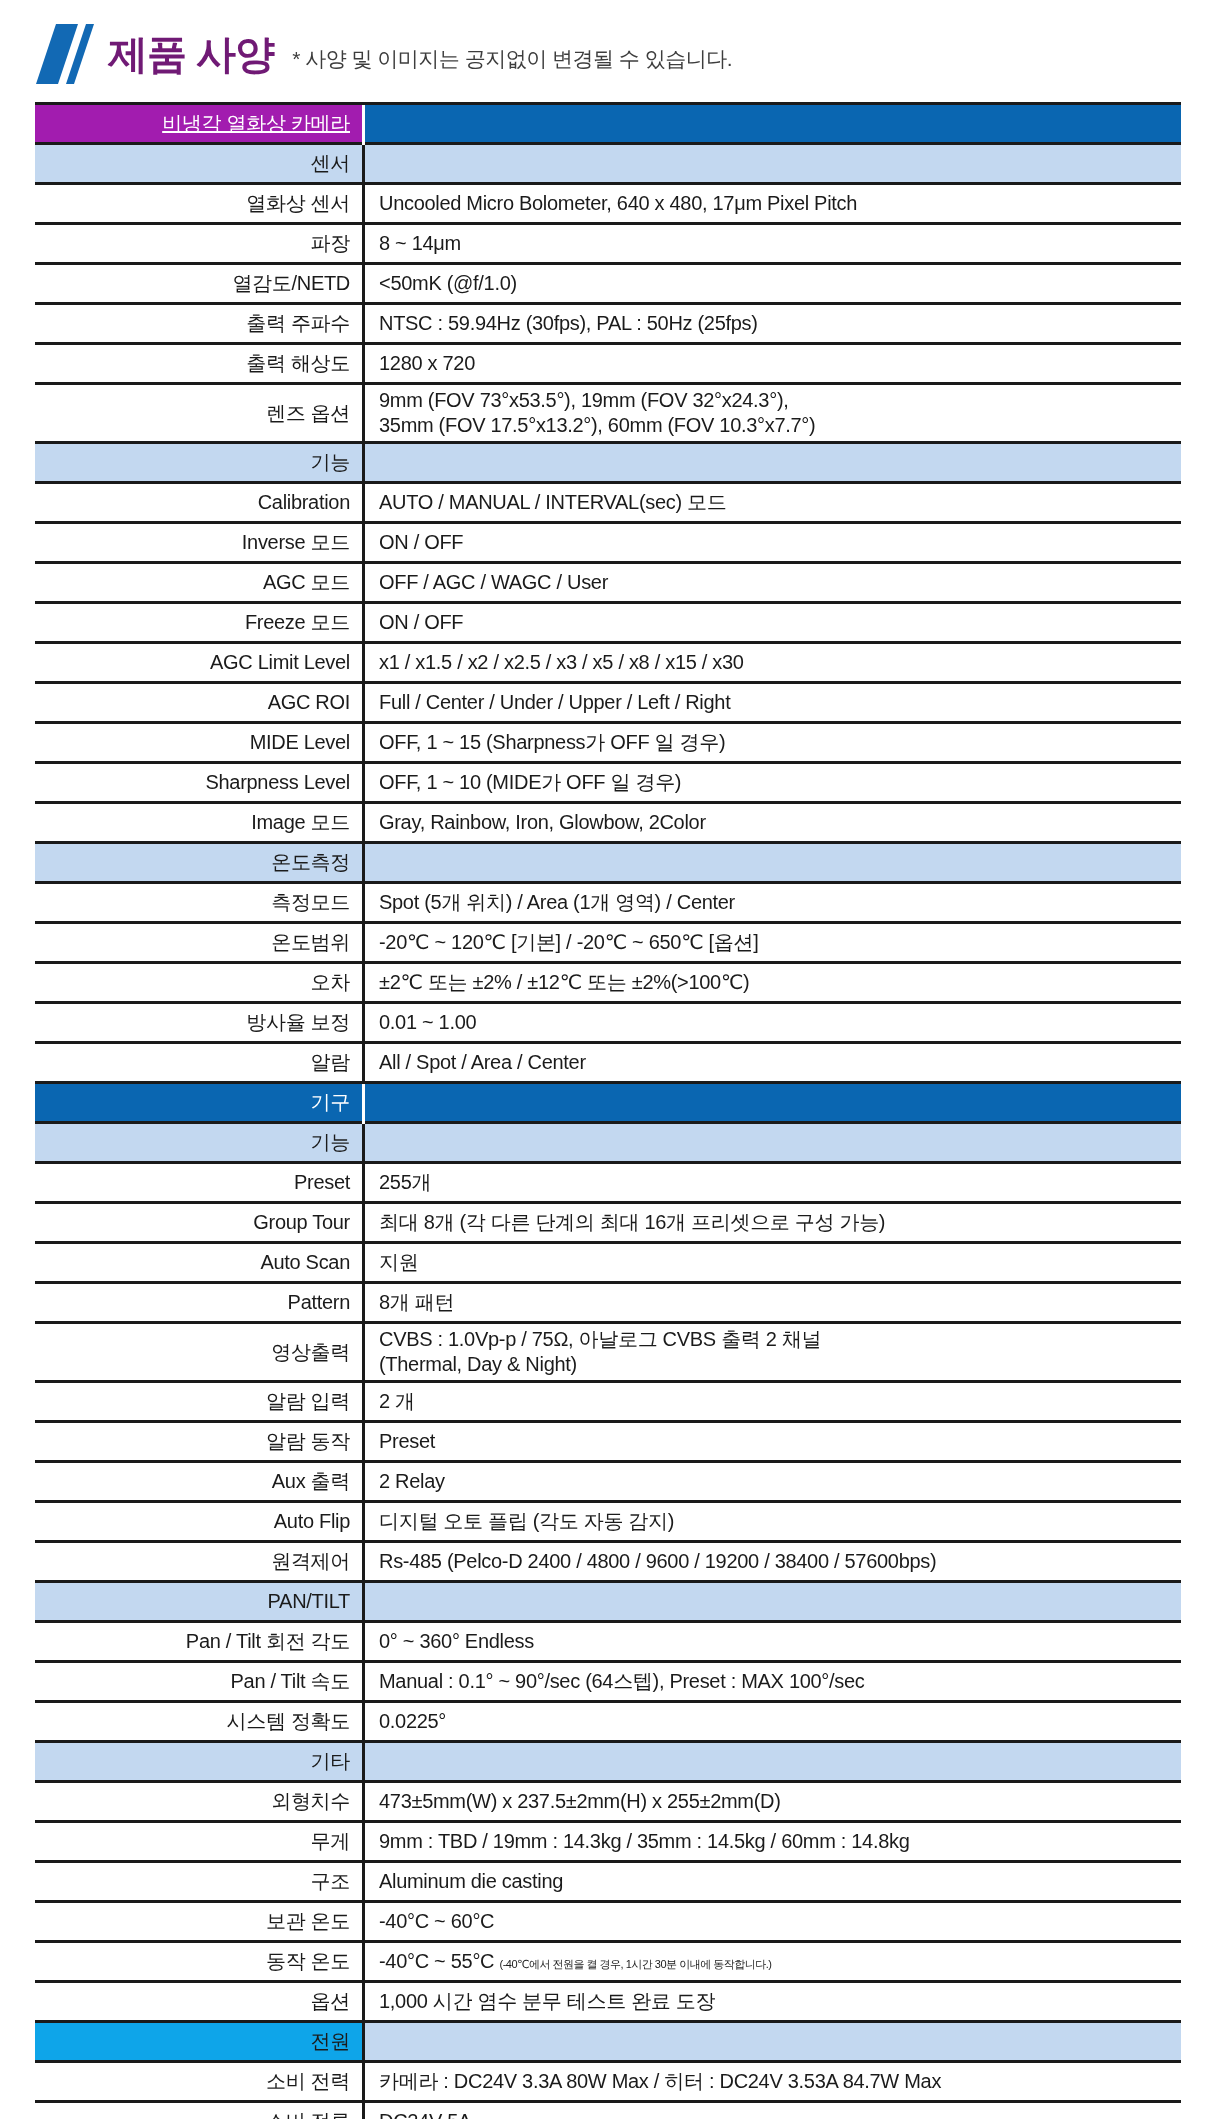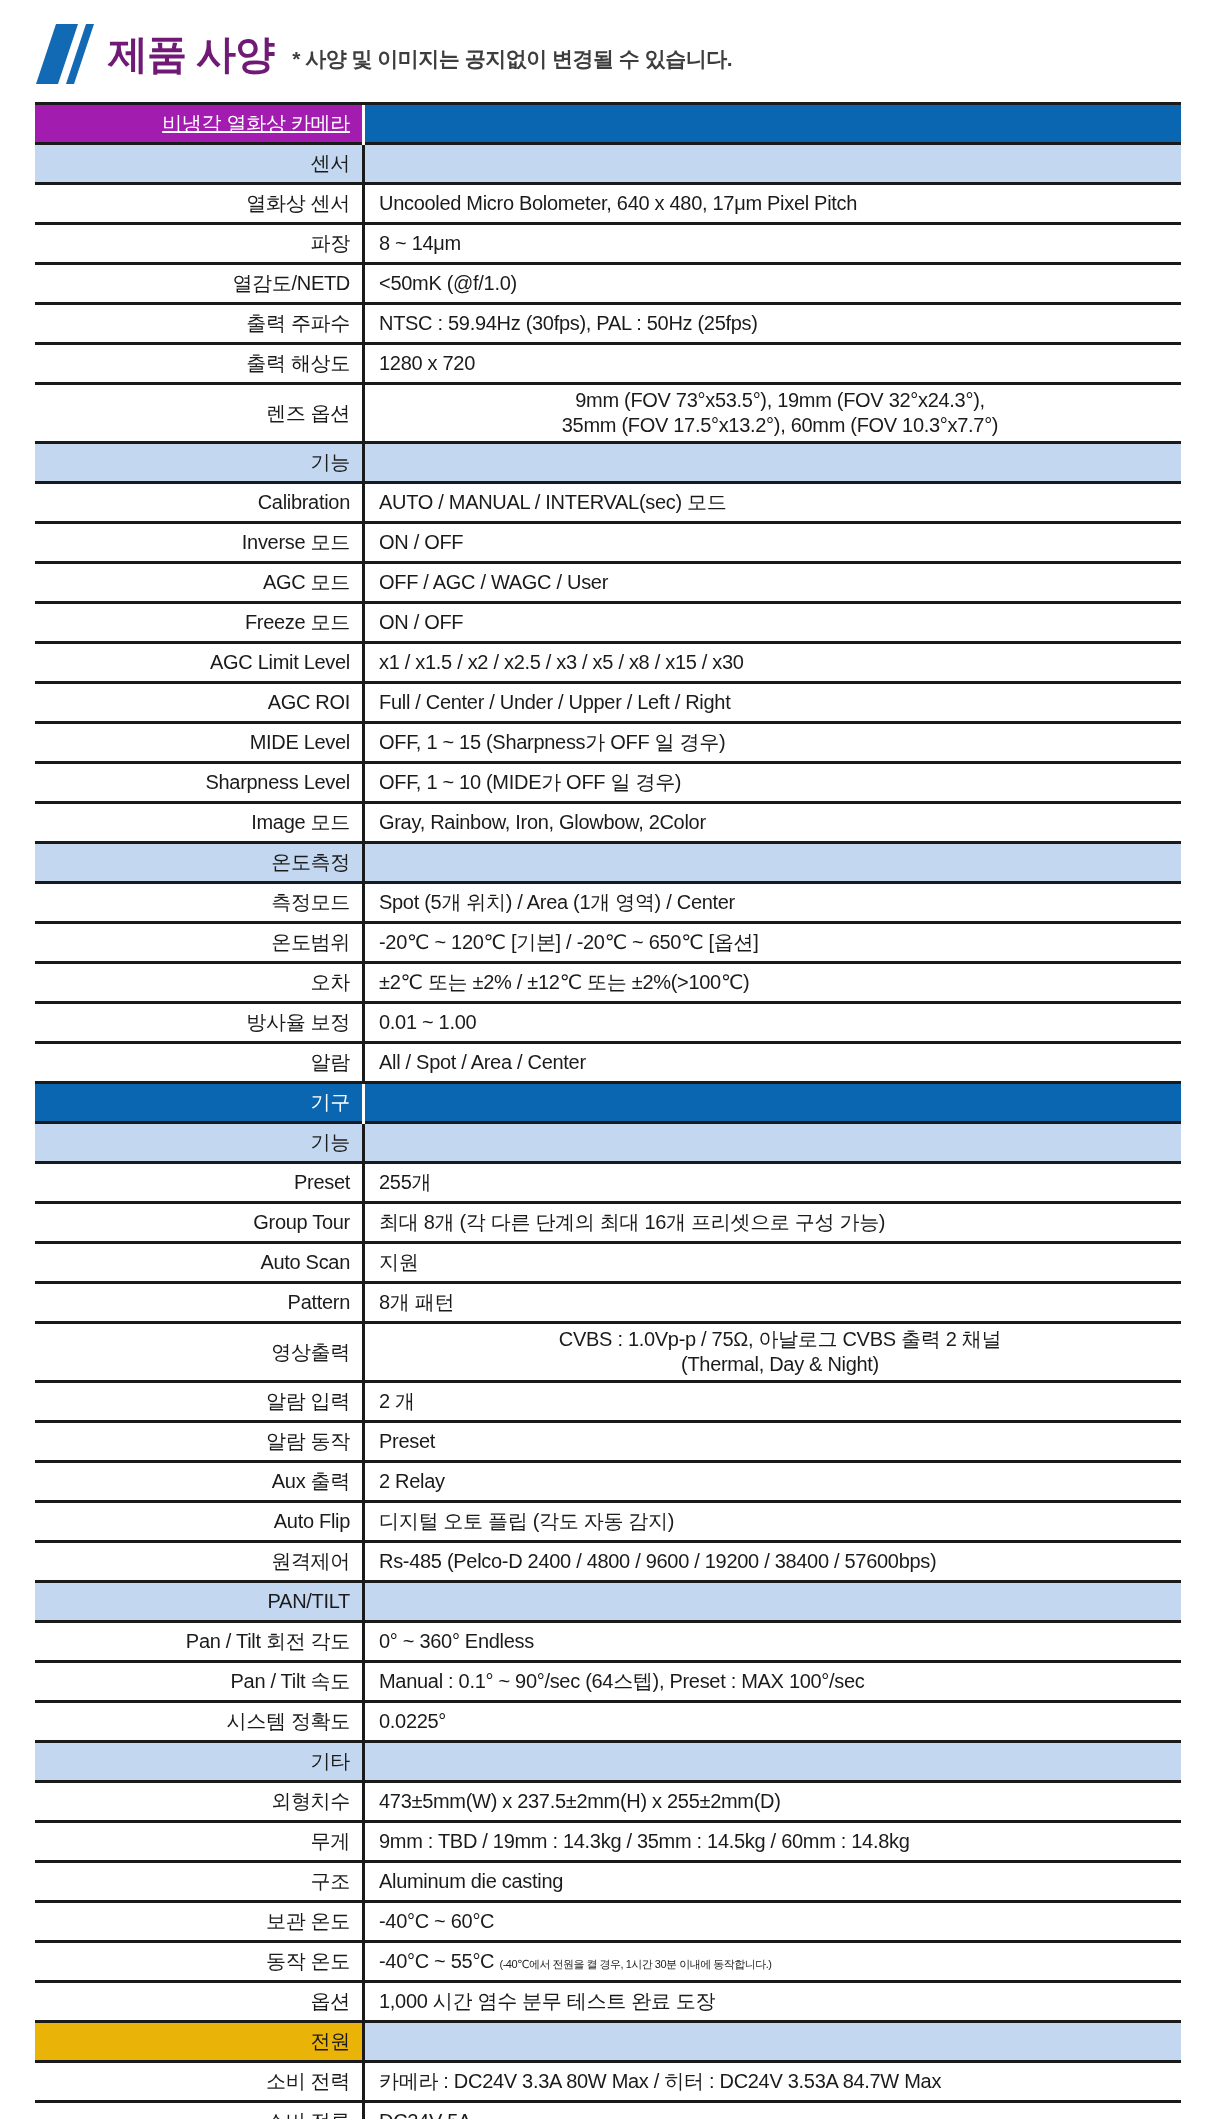--- a/index.html
+++ b/index.html
@@ -13,21 +13,21 @@
     display:flex;align-items:center;
     padding:22px 0 0 36px;height:64px;
   }
   .slash-icon{width:62px;height:60px;flex:0 0 auto;}
   .page-title{
     font-size:40px;font-weight:700;letter-spacing:-1px;
     margin:0 0 0 10px;line-height:60px;
   }
   .page-note{
     font-size:21px;color:#3d3d3d;margin-left:18px;
-    letter-spacing:-0.5px;padding-top:10px;font-weight:bold;
+    letter-spacing:-0.5px;padding-top:10px;
   }
   
   table.spec-table{
     border-collapse:collapse;table-layout:fixed;
     width:1146px;margin:16px 0 0 35px;
   }
   .spec-table td{
     border-top:3px solid #1a1a1a;
     font-size:20px;line-height:1.25;
     vertical-align:middle;
@@ -39,21 +39,21 @@
     width:315px;text-align:right;
     padding:3px 12px 3px 0;
   }
   .spec-table td.cell-value{
     padding:3px 0 3px 14px;
     border-left:3px solid #1a1a1a;
   }
   tr.row-header td{color:#ffffff;}
   tr.row-header td.cell-value{border-left-color:#ffffff;}
   .val-note{font-size:11px;letter-spacing:-0.5px;}
-  .val-line{display:block;text-align:center;}
+  .val-line{display:block;}
 </style>
 </head>
 <body>
 
 <div class="title-block">
   <svg class="slash-icon" viewBox="0 0 62 60" xmlns="http://www.w3.org/2000/svg" aria-hidden="true">
     <polygon points="20,0 42,0 22,60 0,60" fill="#1269b4"></polygon>
     <polygon points="50,0 58,0 38,60 30,60" fill="#1269b4"></polygon>
   </svg>
   <h1 class="page-title" style="color:#701a75;">제품 사양</h1>
@@ -250,21 +250,21 @@
       </tr>
       <tr class="row-data">
         <td class="cell-label">동작 온도</td>
         <td class="cell-value"><span>-40°C ~ 55°C </span><span class="val-note">(-40℃에서 전원을 켤 경우, 1시간 30분 이내에 동작합니다.)</span></td>
       </tr>
       <tr class="row-data">
         <td class="cell-label">옵션</td>
         <td class="cell-value"><span>1,000 시간 염수 분무 테스트 완료 도장</span></td>
       </tr>
       <tr class="row-section">
-        <td class="cell-label" style="background: #eab308;">전원</td>
+        <td class="cell-label" style="background: #0ea5e9;">전원</td>
         <td class="cell-value" style="background: rgb(195, 216, 240);"><span></span></td>
       </tr>
       <tr class="row-data">
         <td class="cell-label">소비 전력</td>
         <td class="cell-value"><span>카메라 : DC24V 3.3A 80W Max / 히터 : DC24V 3.53A 84.7W Max</span></td>
       </tr>
       <tr class="row-data">
         <td class="cell-label">소비 전류</td>
         <td class="cell-value"><span>DC24V 5A</span></td>
       </tr>

